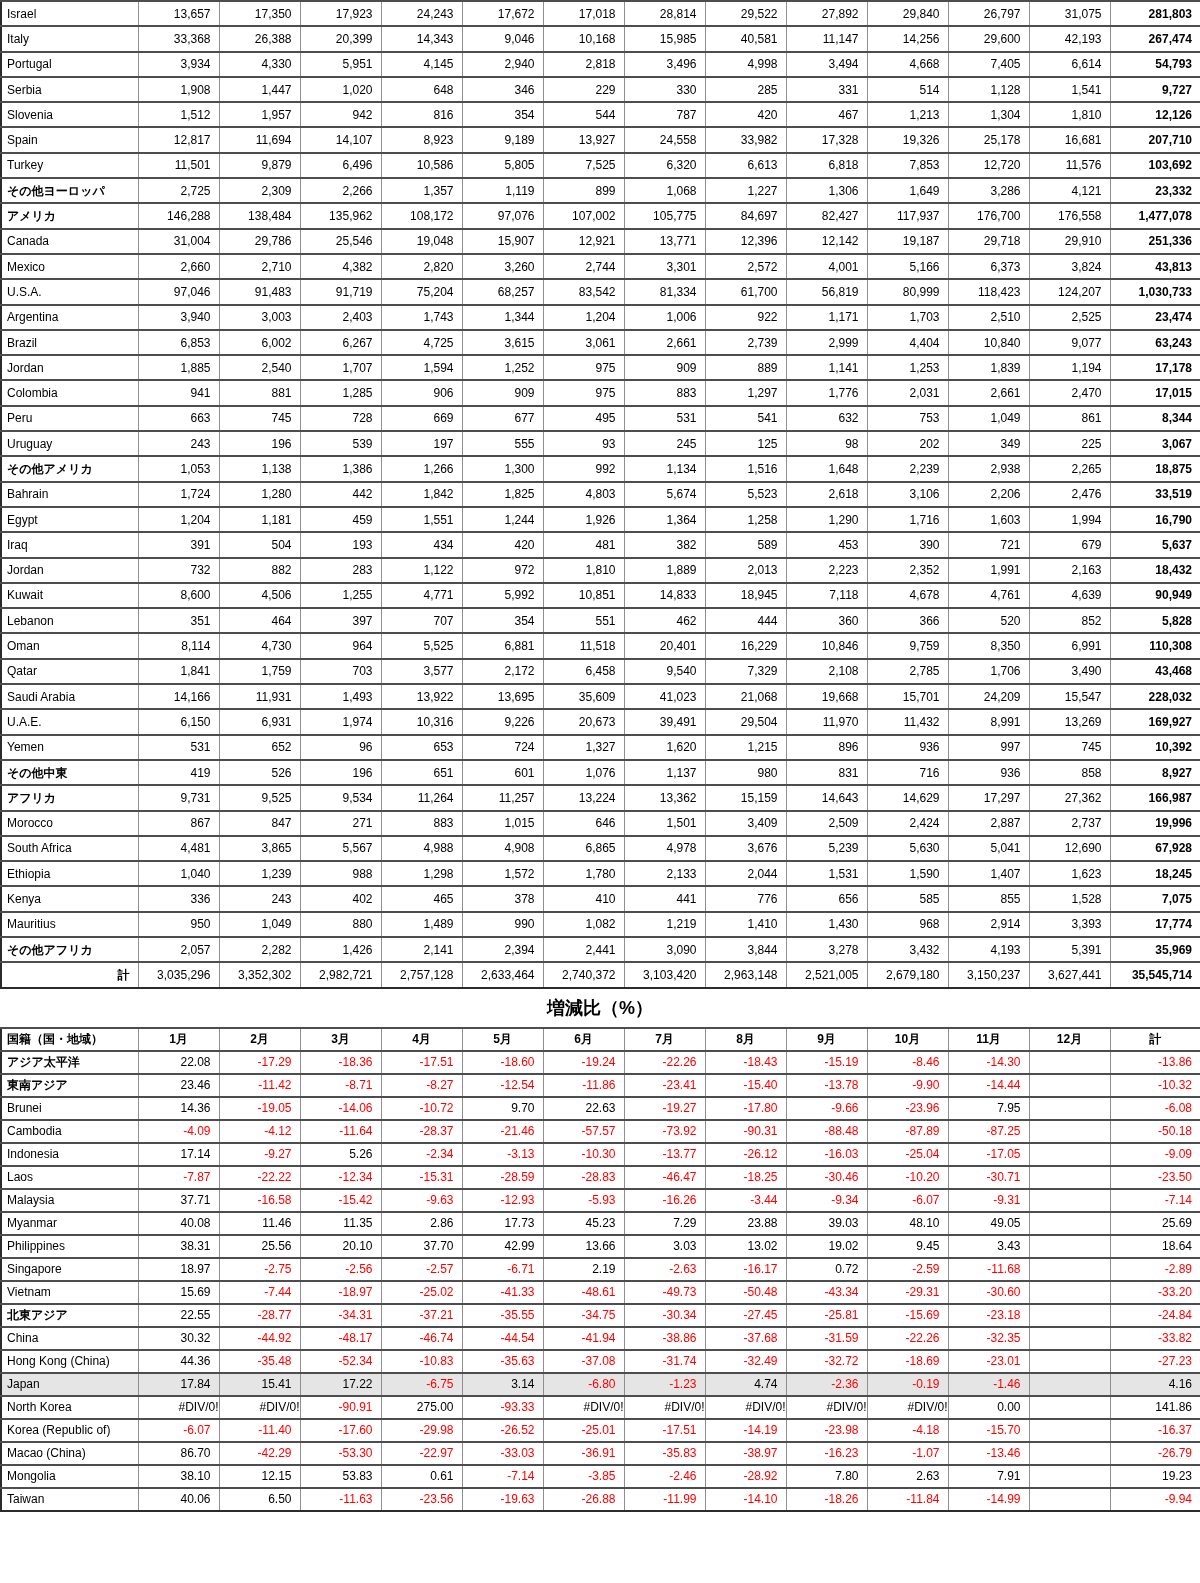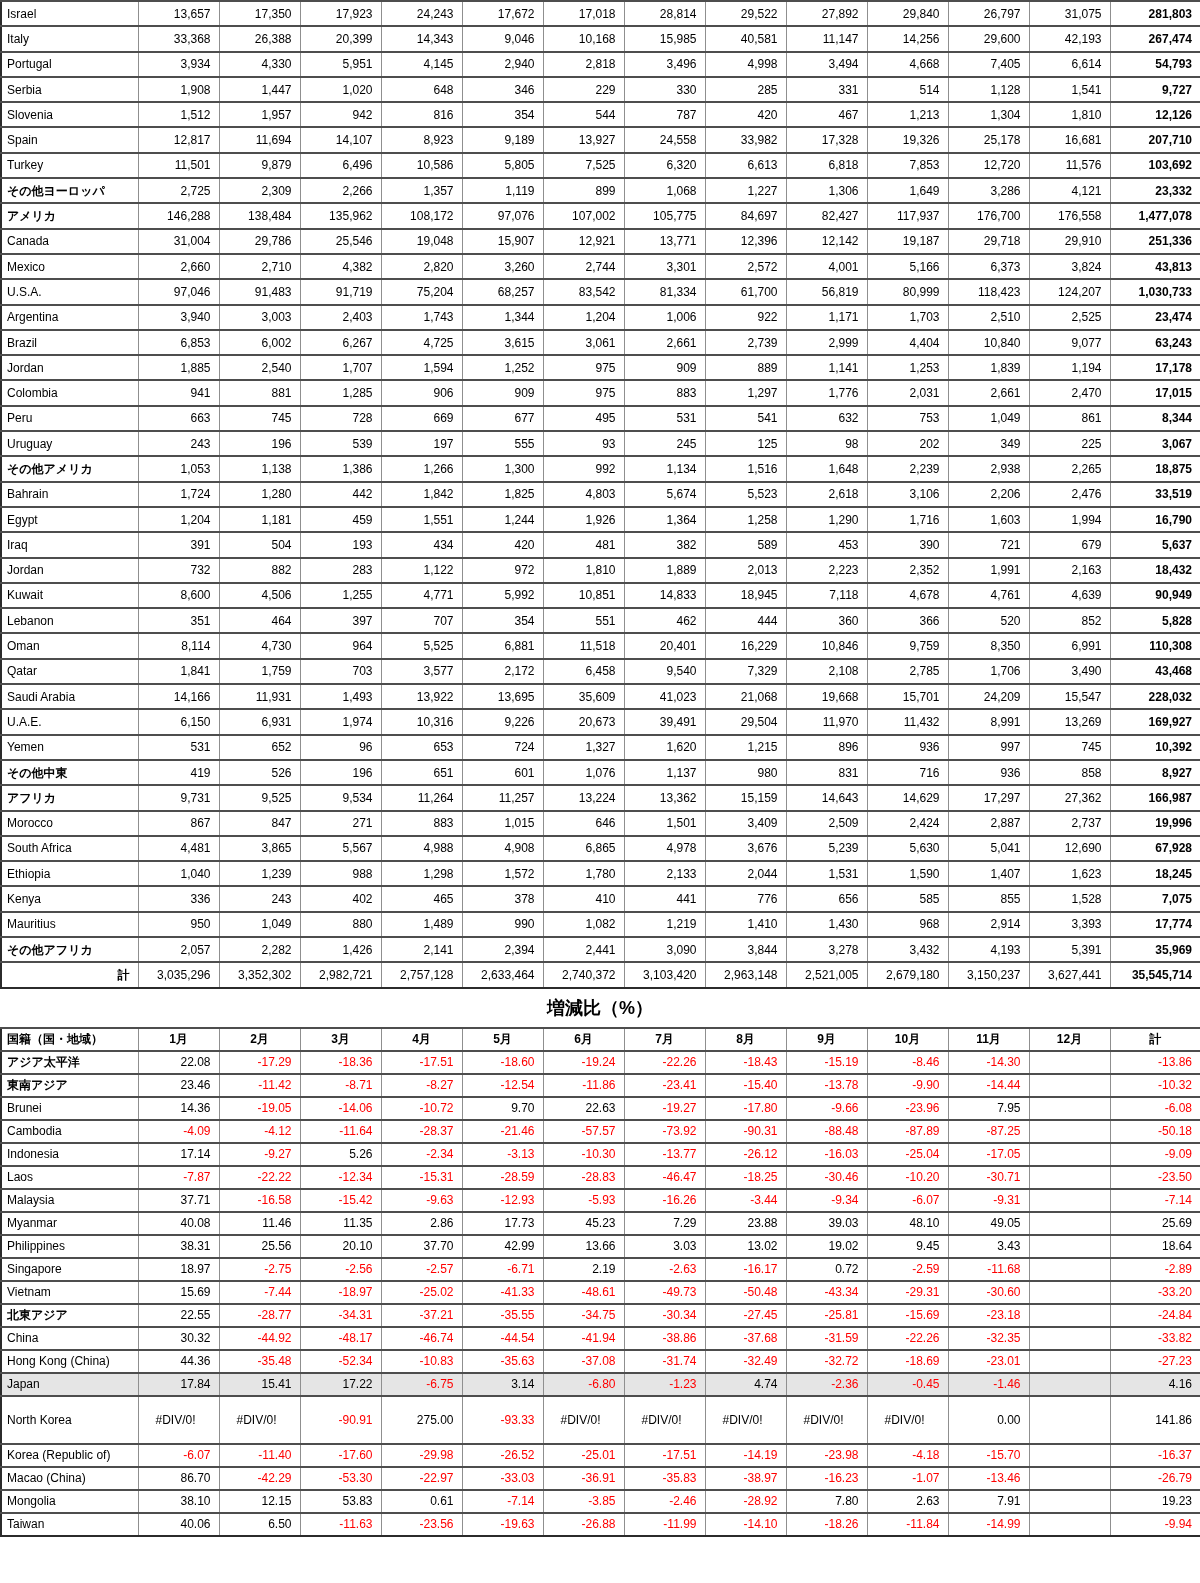--- a/index.html
+++ b/index.html
@@ -22,21 +22,21 @@
     font-weight:normal;
     box-sizing:border-box;
   }
   #t1 tr { height:25.3px;border-radius:6px; }
   #t2 tr { height:23px; }
   td.label { text-align:left; padding:0 2px 0 5px; }
   .bold { font-weight:bold; }
   #t1 td.total-col { font-weight:bold; }
   td.total-label { text-align:right; padding:0 8px 0 2px; font-weight:bold; }
   .neg { color:#ff0000; }
-  td.ctr { text-align:left; padding:17px;margin-left:24px; }
+  td.ctr { text-align:right; padding:0;margin-left:24px; }
   tr.hl { background:#e5e5e5; }
   #t2 th { font-weight:bold; text-align:center; padding:0; }
   #t2 th.label-h { text-align:left; padding:0 0 0 5px; }
   .divider {
     height:38px;
     display:flex; align-items:center; justify-content:center;
     font-size:18px; font-weight:bold;
   }
 </style>
 </head>
@@ -957,21 +957,21 @@
           <td class="label">Japan</td>
           <td>17.84</td>
           <td>15.41</td>
           <td>17.22</td>
           <td class="neg">-6.75</td>
           <td>3.14</td>
           <td class="neg">-6.80</td>
           <td class="neg">-1.23</td>
           <td>4.74</td>
           <td class="neg">-2.36</td>
-          <td class="neg">-0.45</td>
+          <td class="neg">-0.19</td>
           <td class="neg">-1.46</td>
           <td></td>
           <td>4.16</td>
         </tr>
         <tr>
           <td class="label">North Korea</td>
           <td class="ctr">#DIV/0!</td>
           <td class="ctr">#DIV/0!</td>
           <td class="neg">-90.91</td>
           <td>275.00</td>

